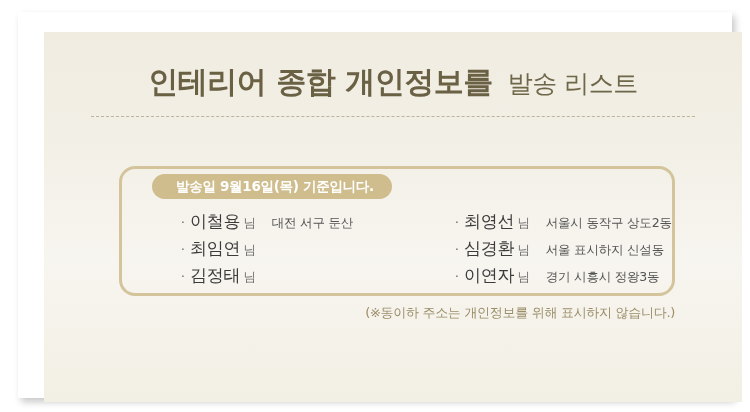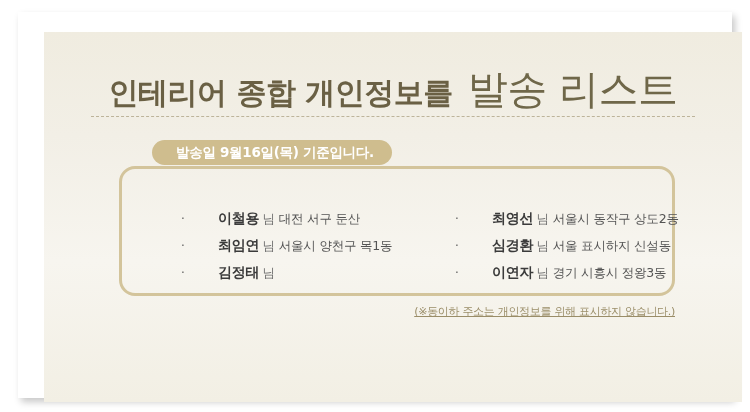--- a/index.html
+++ b/index.html
@@ -43,21 +43,21 @@
     text-align: center;
     white-space: nowrap;
   }
   .title-strong {
     font-size: 30px;
     font-weight: bold;
     color: #6a6044;
     letter-spacing: -0.5px;
   }
   .title-light {
-    font-size: 40px;
+    font-size: 25px;
     font-weight: normal;
     color: #6f6749;
     letter-spacing: -0.5px;
     margin-left: 15px;
   }
 
   .divider {
     position: absolute;
     left: 47px;
     top: 84px;
@@ -76,21 +76,21 @@
     border: 3px solid #d3c49b;
     border-radius: 16px;
     box-sizing: border-box;
     background: transparent;
   }
 
   
   .ribbon {
     position: absolute;
     left: 108px;
-    top: 108px;
+    top: 142px;
     height: 25px;
     padding: 0 18px 0 24px;
     background: #cfbd8e;
     border-radius: 13px;
     display: flex;
     align-items: center;
     z-index: 3;
   }
   .ribbon-label {
     font-size: 13.5px;
@@ -124,54 +124,52 @@
     height: 27px;
     white-space: nowrap;
   }
   .bullet {
     width: 9px;
     color: #5d5d5d;
     font-size: 12px;
     line-height: 1;
   }
   .person {
-    font-size: 14px;
-    font-weight: bold;
+    font-size: 17px;
+    font-weight: normal;
     color: #3b3b3b;
     letter-spacing: -0.2px;
-    margin-left: 28px;
   }
   .honorific {
     font-size: 12.5px;
     font-weight: normal;
     color: #6e6e6e;
     margin-left: 3px;
     letter-spacing: -0.2px;
   }
   .address {
     font-size: 12.5px;
     font-weight: normal;
     color: #545454;
-    margin-left: 4px;
+    margin-left: 16px;
     letter-spacing: -0.2px;
   }
   .col-left  .address { }
 
   
   .footnote {
     position: absolute;
     left: 0;
     top: 272px;
     width: 631px;
     text-align: right;
-    font-size: 11px;
+    font-size: 13px;
     color: #9a8d68;
     letter-spacing: -0.3px;
     white-space: nowrap;
-    text-decoration: underline;
   }
 </style>
 </head>
 <body>
 
 <div class="card-shadow">
   <div class="card-inner">
 
     <div class="title-row">
       <span class="title-strong">인테리어 종합 개인정보를</span><span class="title-light">발송 리스트</span>
@@ -192,21 +190,20 @@
           <span class="bullet">·</span>
           <span class="person">이철용</span>
           <span class="honorific">님</span>
           <span class="address">대전 서구 둔산</span>
         </div>
 
         <div class="entry">
           <span class="bullet">·</span>
           <span class="person">최임연</span>
           <span class="honorific">님</span>
-          <span class="address">서울시 양천구 목1동</span>
         </div>
 
         <div class="entry">
           <span class="bullet">·</span>
           <span class="person">김정태</span>
           <span class="honorific">님</span>
         </div>
 
       </div>
       <div class="col col-right">

